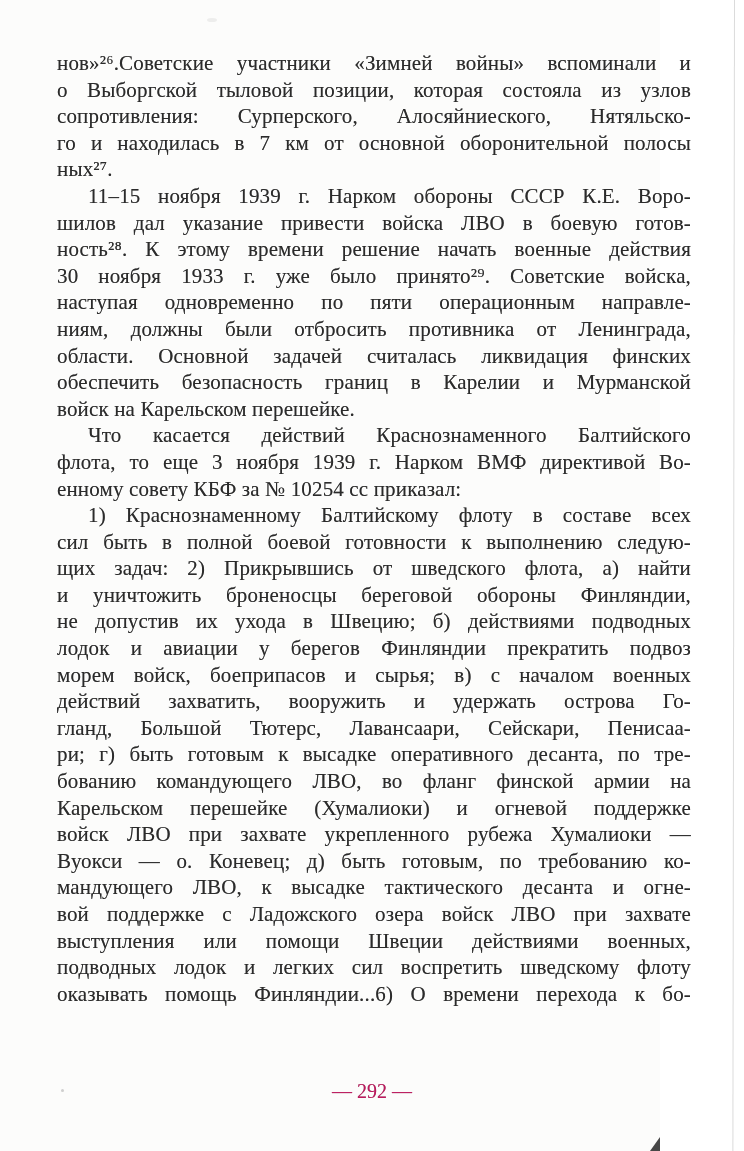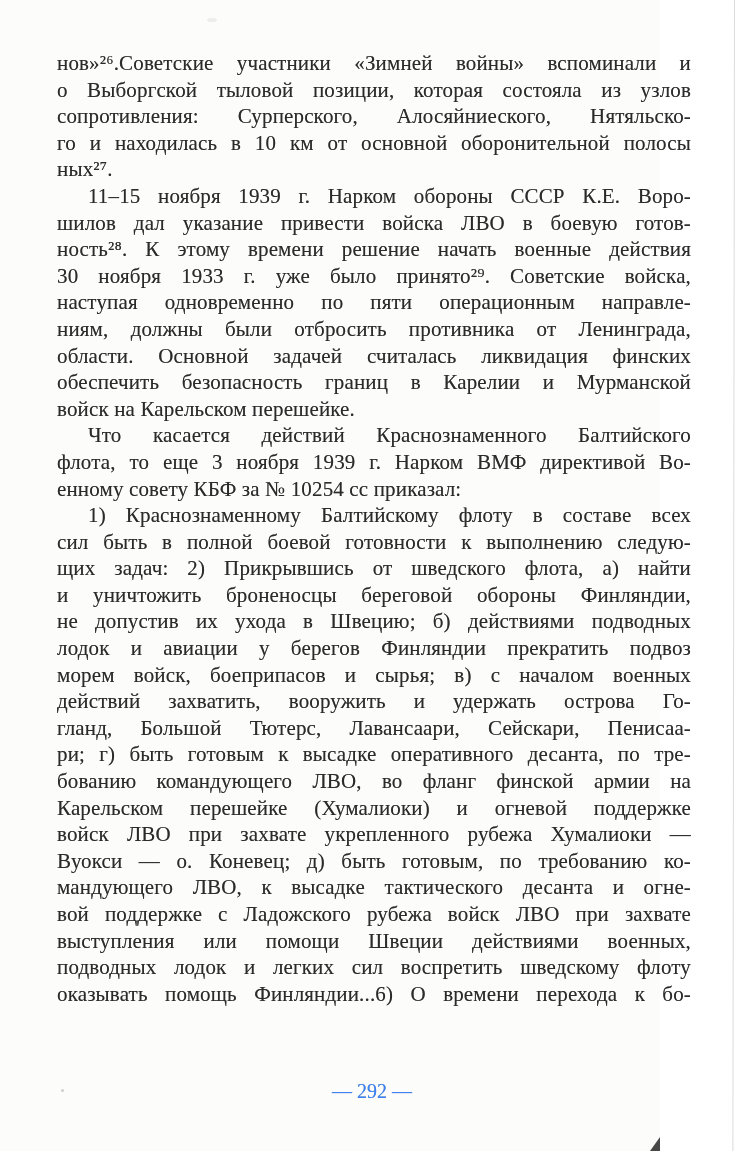--- a/index.html
+++ b/index.html
@@ -44,21 +44,21 @@
   .line.first-indent {
     text-indent: 31px;
   }
   .page-number {
     position: absolute;
     left: 0;
     top: 1080px;
     width: 744px;
     text-align: center;
     font-size: 20px;
-    color: #3b82f6;
+    color: #be185d;
     text-shadow: 0 0 0.6px rgba(35, 35, 35, 0.4);
   }
   .edge-line {
     position: absolute;
     top: 0;
     left: 734px;
     width: 1px;
     height: 1151px;
     background: #cfcfcf;
     opacity: 0.75;
@@ -84,21 +84,21 @@
 </style>
 </head>
 <body>
 
 <div class="page">
   <div class="text-block" id="text-block">
       <div class="para">
         <div class="line just">нов»²⁶.Советские участники «Зимней войны» вспоминали и</div>
         <div class="line just">о Выборгской тыловой позиции, которая состояла из узлов</div>
         <div class="line just">сопротивления: Сурперского, Алосяйниеского, Нятяльско-</div>
-        <div class="line just">го и находилась в 10 км от основной оборонительной полосы</div>
+        <div class="line just">го и находилась в 7 км от основной оборонительной полосы</div>
         <div class="line">ных²⁷.</div>
       </div>
       <div class="para">
         <div class="line just first-indent">11–15 ноября 1939 г. Нарком обороны СССР К.Е. Воро-</div>
         <div class="line just">шилов дал указание привести войска ЛВО в боевую готов-</div>
         <div class="line just">ность²⁸. К этому времени решение начать военные действия</div>
         <div class="line just">30 ноября 1933 г. уже было принято²⁹. Советские войска,</div>
         <div class="line just">наступая одновременно по пяти операционным направле-</div>
         <div class="line just">ниям, должны были отбросить противника от Ленинграда,</div>
         <div class="line just">области. Основной задачей считалась ликвидация финских</div>
@@ -119,21 +119,21 @@
         <div class="line just">лодок и авиации у берегов Финляндии прекратить подвоз</div>
         <div class="line just">морем войск, боеприпасов и сырья; в) с началом военных</div>
         <div class="line just">действий захватить, вооружить и удержать острова Го-</div>
         <div class="line just">гланд, Большой Тютерс, Лавансаари, Сейскари, Пенисаа-</div>
         <div class="line just">ри; г) быть готовым к высадке оперативного десанта, по тре-</div>
         <div class="line just">бованию командующего ЛВО, во фланг финской армии на</div>
         <div class="line just">Карельском перешейке (Хумалиоки) и огневой поддержке</div>
         <div class="line just">войск ЛВО при захвате укрепленного рубежа Хумалиоки —</div>
         <div class="line just">Вуокси — о. Коневец; д) быть готовым, по требованию ко-</div>
         <div class="line just">мандующего ЛВО, к высадке тактического десанта и огне-</div>
-        <div class="line just">вой поддержке с Ладожского рубежа войск ЛВО при захвате</div>
+        <div class="line just">вой поддержке с Ладожского озера войск ЛВО при захвате</div>
         <div class="line just">выступления или помощи Швеции действиями военных,</div>
         <div class="line just">подводных лодок и легких сил воспретить шведскому флоту</div>
         <div class="line just">оказывать помощь Финляндии...6) О времени перехода к бо-</div>
       </div>
     </div>
   <div class="page-number">— 292 —</div>
   <div class="edge-line"></div>
   <div class="corner-mark"></div>
   <div class="speck s1"></div>
   <div class="speck s2"></div>

